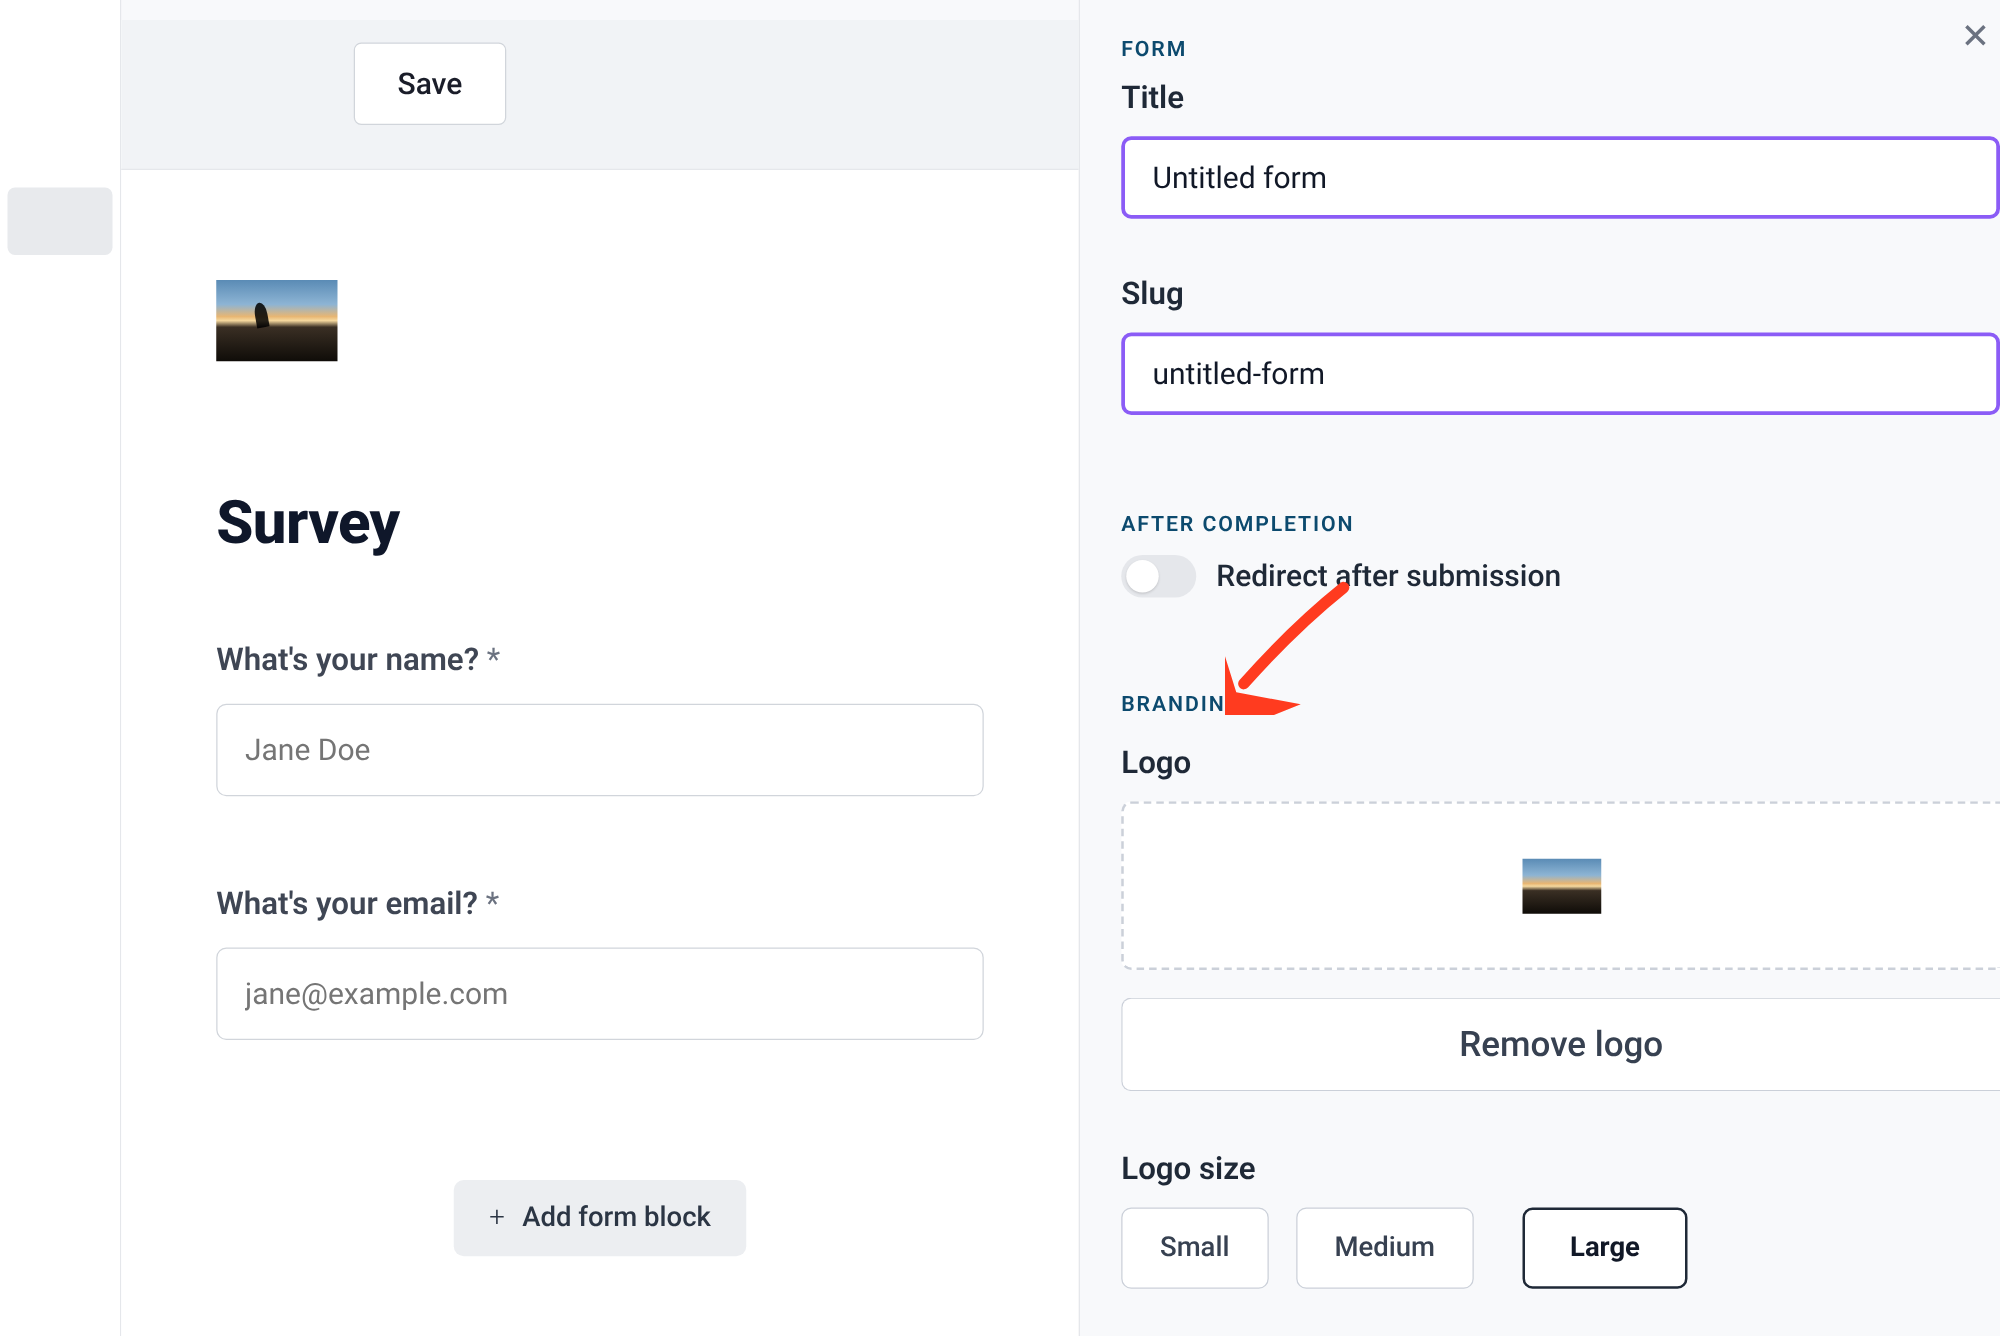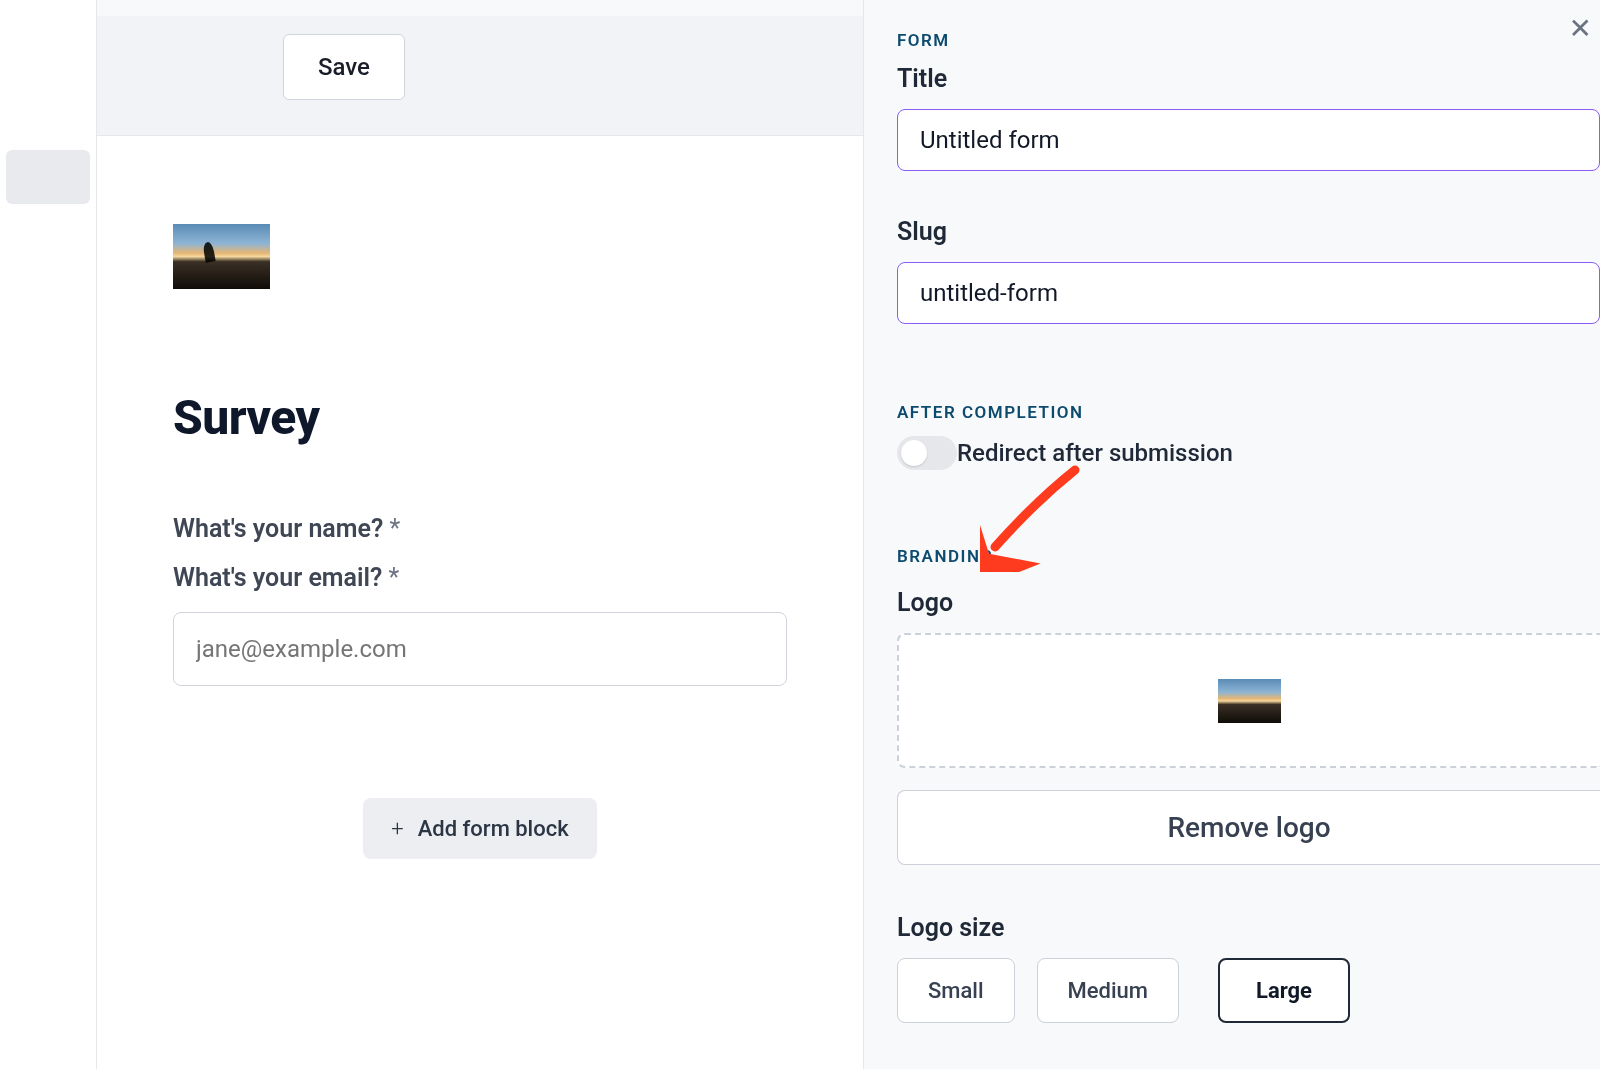--- a/index.html
+++ b/index.html
@@ -154,30 +154,30 @@
     .field-heading {
       font-size: 25px;
       font-weight: 600;
       color: #1f2937;
       margin-bottom: 16px;
     }
     .panel-input {
       width: 100%;
       padding: 16px 22px;
       font-size: 24px;
-      border: 1px solid #8b5cf6;
+      border: 3px solid #8b5cf6;
       border-radius: 8px;
       background: #fff;
       color: #111827;
       margin-bottom: 46px;
     }
     .toggle-row {
       display: flex;
       align-items: center;
-      gap: 0;
+      gap: 16px;
       margin-bottom: 76px;
     }
     .toggle {
       width: 60px;
       height: 34px;
       background: #e5e7eb;
       border-radius: 20px;
       position: relative;
       cursor: pointer;
     }
@@ -269,20 +269,21 @@
     <button class="save-btn">Save</button>
   </div>
   <div class="form-canvas">
     <div class="logo-thumb"></div>
     <h1 class="form-title">Survey</h1>
 
     <div>
       <div class="field-label">
         <span>What's your name?</span> <span class="req">*</span>
       </div>
+      <input type="text" class="text-input" placeholder="Jane Doe" style="">
     </div>
 
     <div>
       <div class="field-label">
         <span>What's your email?</span> <span class="req">*</span>
       </div>
       <input type="text" class="text-input" placeholder="jane@example.com" style="">
     </div>
 
     <div class="add-block-row">

